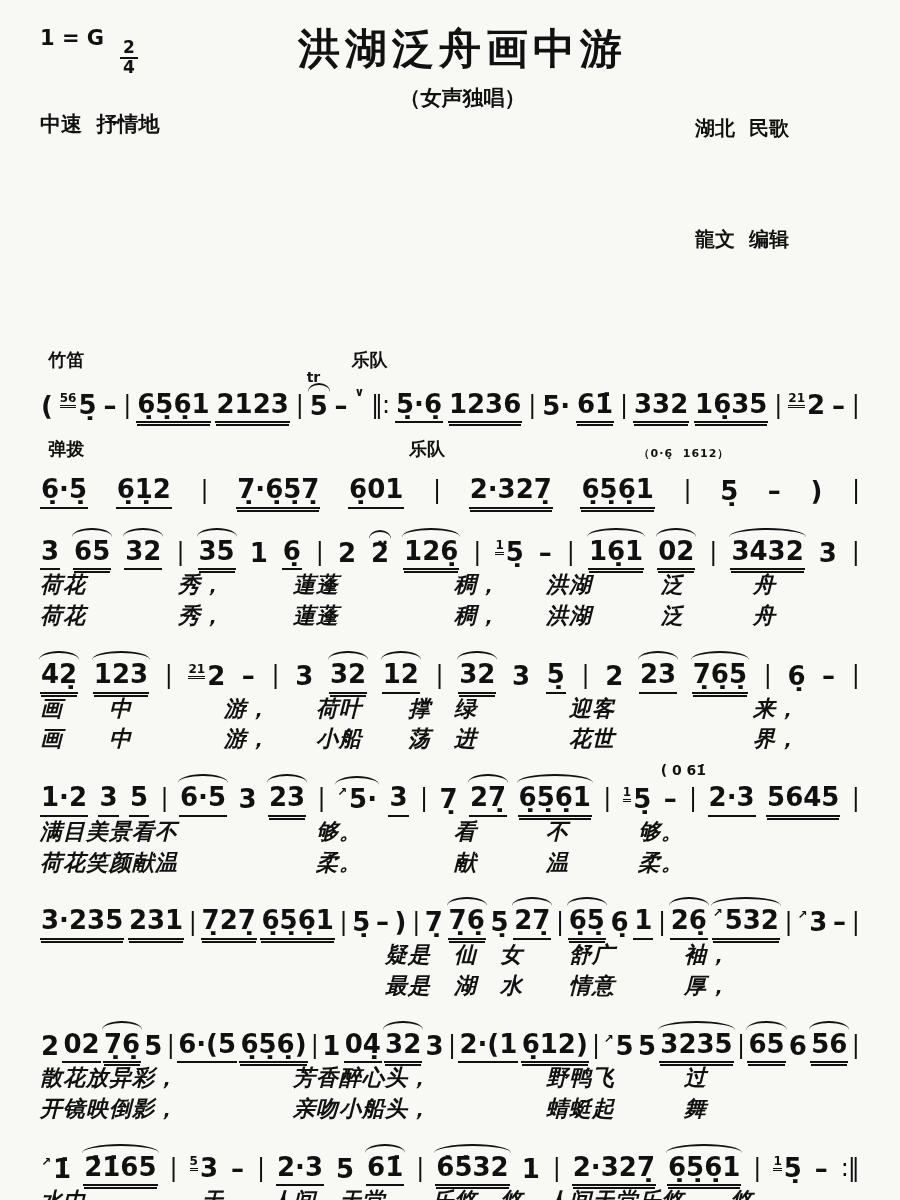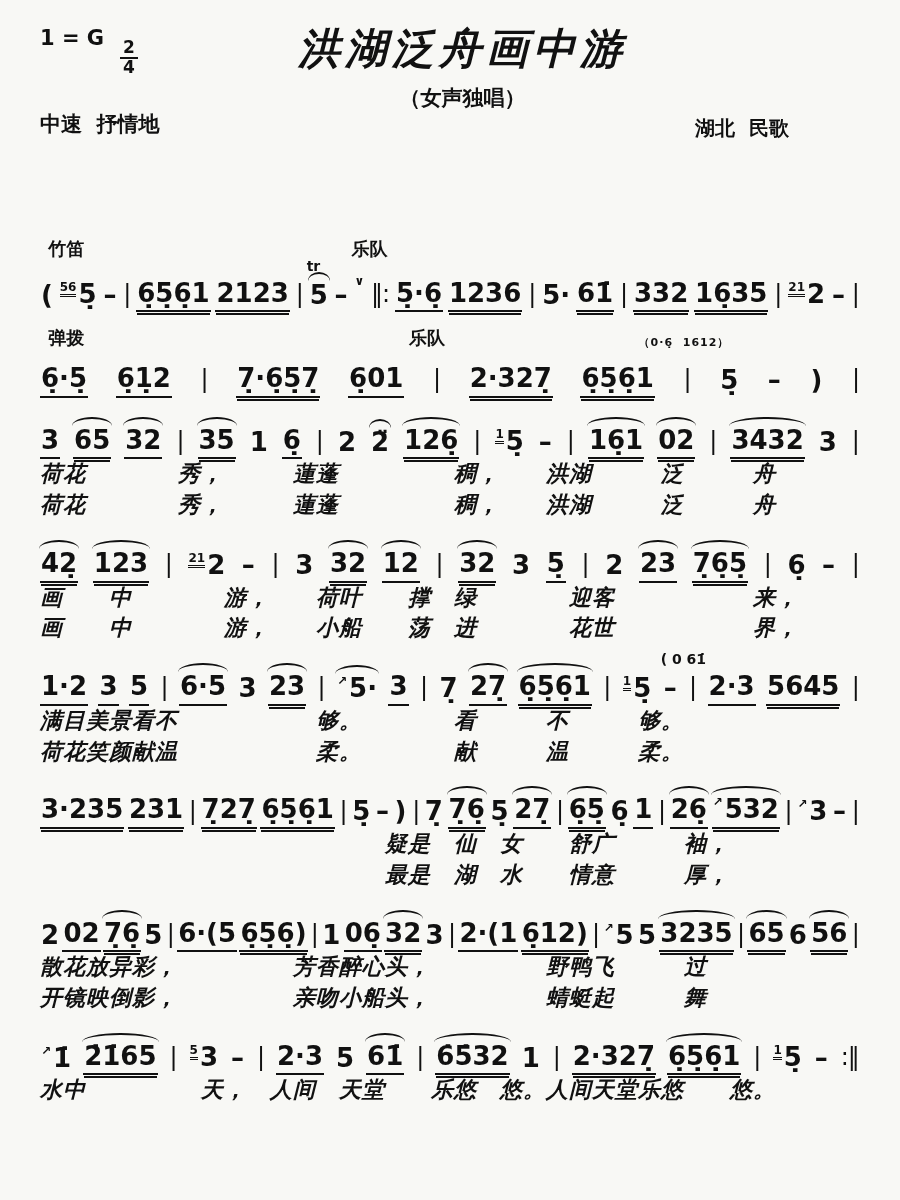--- a/index.html
+++ b/index.html
@@ -10,21 +10,21 @@
   }
   .page{padding:26px 40px 0 40px}
 
   
   .hdr{display:grid;grid-template-columns:190px 1fr 165px;align-items:start}
   .key-line{font-size:21px;font-weight:bold;white-space:pre}
   .ts{display:inline-flex;flex-direction:column;font-size:17px;font-weight:bold;
       vertical-align:-8px;margin-left:16px;line-height:1.05;text-align:center}
   .ts .num{border-bottom:2px solid #111;padding:0 3px}
   .tempo{font-size:21px;font-weight:bold;margin-top:33px;white-space:pre}
-  .title{font-size:42px;font-weight:bold;font-style:italic;letter-spacing:5px;
+  .title{font-size:42px;font-weight:bold;letter-spacing:5px;
          text-align:center;line-height:1.1}
   .subtitle{font-size:21px;font-weight:bold;text-align:center;margin-top:12px}
   .credits{font-size:20px;font-weight:bold;line-height:1.85;white-space:pre;text-align:left;padding-top:10px}
 
   
   #score{margin-top:14px}
   .system{margin-bottom:12px}
   .labels{position:relative;height:24px;font-size:18px;font-weight:bold}
   .lab{position:absolute;bottom:-2px;white-space:pre}
   .lab.mus{font-size:11px;letter-spacing:1px}
@@ -51,20 +51,21 @@
     <div>
       <div class="key-line"><span>1 = G</span><span class="ts"><span class="num">2</span><span class="den">4</span></span></div>
       <div class="tempo">中速  抒情地</div>
     </div>
     <div>
       <div class="title">洪湖泛舟画中游</div>
       <div class="subtitle">（女声独唱）</div>
     </div>
     <div class="credits">
       <div>湖北  民歌</div>
+      <div>龍文  编辑</div>
     </div>
   </div>
 
   <div id="score">
       <div class="system">
         <div class="labels">
           <span class="lab" style="left: 1%;">竹笛</span>
           <span class="lab" style="left: 38%;">乐队</span>
         </div>
         <div class="notes">
@@ -231,21 +232,21 @@
         <div class="notes">
           <span class="tk"><span>2</span></span>
           <span class="tk u1"><span>02</span></span>
           <span class="tk u2 slur"><span>7̣6̣</span></span>
           <span class="tk"><span>5</span></span>
           <span class="tk bar"><span>|</span></span>
           <span class="tk u1"><span>6·(5</span></span>
           <span class="tk u2"><span>6̣5̣6̣)</span></span>
           <span class="tk bar"><span>|</span></span>
           <span class="tk"><span>1</span></span>
-          <span class="tk u1"><span>06̣</span></span>
+          <span class="tk u1"><span>04̣</span></span>
           <span class="tk u2 slur"><span>32</span></span>
           <span class="tk"><span>3</span></span>
           <span class="tk bar"><span>|</span></span>
           <span class="tk u1"><span>2·(1</span></span>
           <span class="tk u2"><span>6̣12)</span></span>
           <span class="tk bar"><span>|</span></span>
           <span class="tk"><span class="g">↗</span><span>5</span></span>
           <span class="tk"><span>5</span></span>
           <span class="tk u2 slur"><span>3235</span></span>
           <span class="tk bar"><span>|</span></span>

